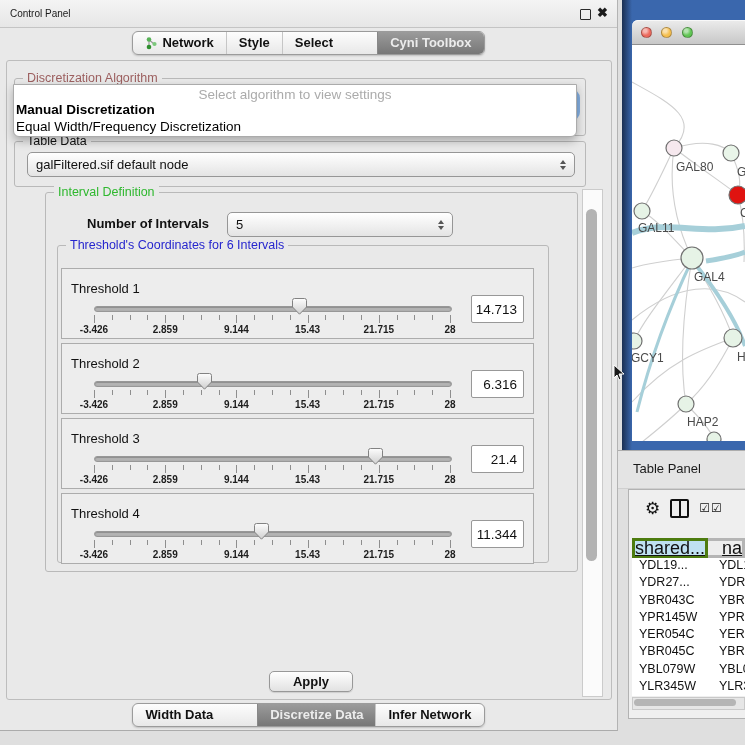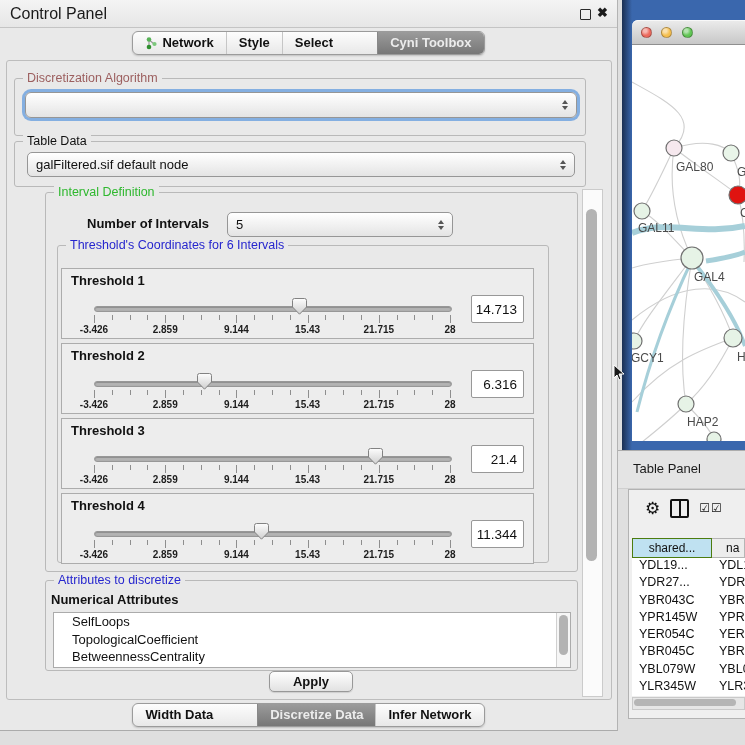--- a/index.html
+++ b/index.html
@@ -6,21 +6,21 @@
   body{width:745px;height:745px;position:relative;overflow:hidden;
        background:#DFDFDF;font-family:"Liberation Sans",sans-serif;color:#111;}
   .abs{position:absolute;}
 
   
   .cp-window{left:0;top:0;width:617px;height:730px;background:#E9E9E9;
              border-right:1px solid #B3B3B3;border-bottom:1px solid #ABABAB;}
   .cp-titlebar{left:0;top:0;width:617px;height:27px;
                background:linear-gradient(#F4F4F4,#E6E6E6);
                border-bottom:1px solid #C4C4C4;}
-  .cp-title{left:10px;top:0;line-height:27px;font-size:16px;color:#1A1A1A;}
+  .cp-title{left:10px;top:0;line-height:27px;font-size:10px;color:#1A1A1A;}
   .float-ic{left:580px;top:9px;width:9px;height:9px;border:1.5px solid #2A2A2A;border-radius:1px;}
   .close-ic{left:597px;top:5px;font-size:13px;font-weight:900;color:#1A1A1A;}
 
   
   .tabgroup{display:inline-flex;border:1px solid #9B9B9B;border-radius:6px;overflow:hidden;
             background:linear-gradient(#FDFDFD,#E8E8E8);box-shadow:0 1px 2px rgba(0,0,0,.18);}
   .tab{padding:3px 12px 4px;font-size:13px;font-weight:600;color:#111;white-space:nowrap;
        display:flex;align-items:center;gap:5px;border-left:1px solid #C6C6C6;cursor:default;}
   .tab:first-child{border-left:none;}
   .tab.sel{background:linear-gradient(#9B9B9B,#777);color:#ECECEC;border-left-color:#888;margin-left:32px;}
@@ -43,21 +43,21 @@
   
   .popup{left:13px;top:84px;width:562px;height:51px;background:#FFF;border:1px solid #ABABAB;
          border-radius:0 0 6px 6px;box-shadow:0 4px 10px rgba(0,0,0,.28);z-index:30;font-size:13.5px;}
   .popup .hint{text-align:center;color:#ABABAB;padding-top:2px;}
   .popup .opt{padding:0 2px;line-height:16.5px;color:#000;}
   .popup .opt.hl{font-weight:700;}
 
   
   .tpanel{position:absolute;left:61px;width:473px;height:71px;background:#EDEDED;
           border:1px solid #ACACAC;box-sizing:border-box;}
-  .tpanel .tlabel{position:absolute;left:9px;top:4px;font-size:13px;font-weight:700;}
+  .tpanel .tlabel{position:absolute;left:9px;top:12px;font-size:13px;font-weight:400;}
   .track{position:absolute;left:32px;top:37px;width:356px;height:4px;border-radius:3px;
          background:linear-gradient(#BDBDBD,#ADADAD);border:1px solid #979797;
          box-shadow:inset 0 1px 1px rgba(0,0,0,.25);}
   .thumb{position:absolute;top:29px;margin-left:-7px;}
   .tick{position:absolute;width:1px;background:#8E8E8E;top:46px;}
   .ticklab{position:absolute;top:55px;font-size:10px;font-weight:700;color:#1D1D1D;transform:translateX(-50%);}
   .valbox{position:absolute;right:9px;top:26px;width:53px;height:28px;background:#FFF;
           border:1px solid #989898;border-radius:2px;font-size:13.5px;display:flex;
           align-items:center;justify-content:flex-end;padding-right:6px;box-sizing:border-box;}
 
@@ -84,21 +84,21 @@
              border-top:1px solid #ADADAD;border-bottom:1px solid #CFCFCF;}
   .tp-title{left:15px;top:0;line-height:36px;font-size:13px;color:#1A1A1A;}
   .tp-body{left:628px;top:489px;width:117px;height:230px;background:#EFEFEF;
            border:1px solid #B2B2B2;border-right:none;box-sizing:border-box;}
   .tp-toolbar{position:absolute;left:0;top:0;width:100%;height:36px;display:flex;align-items:center;gap:10px;padding-left:16px;}
   .gear{font-size:17px;color:#111;line-height:1;}
   .splitcol{width:15px;height:15px;border:2px solid #111;border-radius:2px;position:relative;}
   .splitcol:before{content:"";position:absolute;left:50%;top:0;width:2px;height:100%;background:#111;margin-left:-1px;}
   .checks{font-size:12px;letter-spacing:1px;color:#111;}
   .tp-thead{position:absolute;left:3px;top:48px;right:0;height:20px;display:flex;}
-  .th{box-sizing:border-box;border:1px solid #4d7c0f;font-size:12px;display:flex;align-items:center;}
+  .th{box-sizing:border-box;border:3px solid #4d7c0f;font-size:18px;display:flex;align-items:center;text-decoration:underline;}
   .th.c1{width:80px;background:#BFE1F1;justify-content:center;}
   .th.c2{flex:1;background:#EDEDED;border-left:none;border-color:#B5B5B5;padding-left:14px;}
   .tp-rows{position:absolute;left:3px;top:68px;right:0;bottom:22px;overflow:hidden;background:#FFF;}
   .trow{display:flex;height:17.3px;font-size:12.5px;}
   .td1{width:80px;padding-left:7px;box-sizing:border-box;overflow:hidden;white-space:nowrap;}
   .td2{flex:1;padding-left:7px;overflow:hidden;white-space:nowrap;}
   .hscroll{position:absolute;left:3px;right:0;bottom:8px;height:11px;background:#E6E6E6;border:1px solid #C9C9C9;}
   .hthumb{position:absolute;left:1px;top:1px;height:7px;width:102px;border-radius:4px;background:#B5B5B5;}
 
   svg text{font-family:"Liberation Sans",sans-serif;}
@@ -141,20 +141,27 @@
   <div class="abs fieldset" style="left:14px;top:78px;width:570px;height:56px;">
     <span class="legend" id="disc-legend" style="color: rgb(156, 95, 95);">Discretization Algorithm</span>
     <div class="combo focusring" style="position:absolute;left:10px;top:13px;width:552px;height:26px;border-radius:6px;">
       <span class="stepper">
           <span class="up"></span>
           <span class="dn"></span>
         </span>
     </div>
   </div>
 
+  <div class="abs popup">
+    <div class="hint">Select algorithm to view settings</div>
+    <div id="popup-opts">
+        <div class="opt hl">Manual Discretization</div>
+        <div class="opt">Equal Width/Frequency Discretization</div>
+      </div>
+  </div>
 
   <div class="abs fieldset" style="left:14px;top:141px;width:570px;height:44px;">
     <span class="legend">Table Data</span>
     <div class="combo" style="position:absolute;left:12px;top:10px;width:548px;height:25px;">
       <span>galFiltered.sif default node</span>
       <span class="stepper">
           <span class="up"></span>
           <span class="dn"></span>
         </span>
     </div>
@@ -338,34 +345,20 @@
           <path d="M2.5 .5 H12.5 Q14.5 .5 14.5 2.5 V9 L7.5 16.2 L.5 9 V2.5 Q.5 .5 2.5 .5 Z" fill="url(#tg3)" stroke="#828282"></path>
         </svg>
         <div class="valbox">11.344</div>
       </div>
     </div>
 
   <div class="abs vscroll" style="left:582px;top:189px;width:19px;height:506px;border:1px solid #CBCBCB;background:#FBFBFB;">
     <div class="vthumb" style="left:3px;top:19px;width:11px;height:352px;"></div>
   </div>
 
-  <div class="abs fieldset" style="left:45px;top:580px;width:531px;height:89px;">
-    <span class="legend" id="attr-legend" style="color: rgb(38, 38, 206);">Attributes to discretize</span>
-    <span class="abs" style="left:5px;top:11px;font-size:13px;font-weight:700;">Numerical Attributes</span>
-    <div class="listbox" style="position:absolute;left:7px;top:31px;width:516px;height:54px;">
-      <div id="attr-items">
-          <div class="li">SelfLoops</div>
-          <div class="li">TopologicalCoefficient</div>
-          <div class="li">BetweennessCentrality</div>
-        </div>
-      <div class="vscroll" style="right:0;top:0;width:13px;height:54px;">
-        <div class="vthumb" style="left:2px;top:2px;width:9px;height:40px;"></div>
-      </div>
-    </div>
-  </div>
 
   <div class="abs btn" style="left:269px;top:671px;width:64px;">Apply</div>
 
   <div class="abs bottabs">
     <span class="tabgroup" id="bottabs-group">
         <span class="tab">
           <span>Width Data</span>
         </span>
         <span class="tab sel">
           <span>Discretize Data</span>

